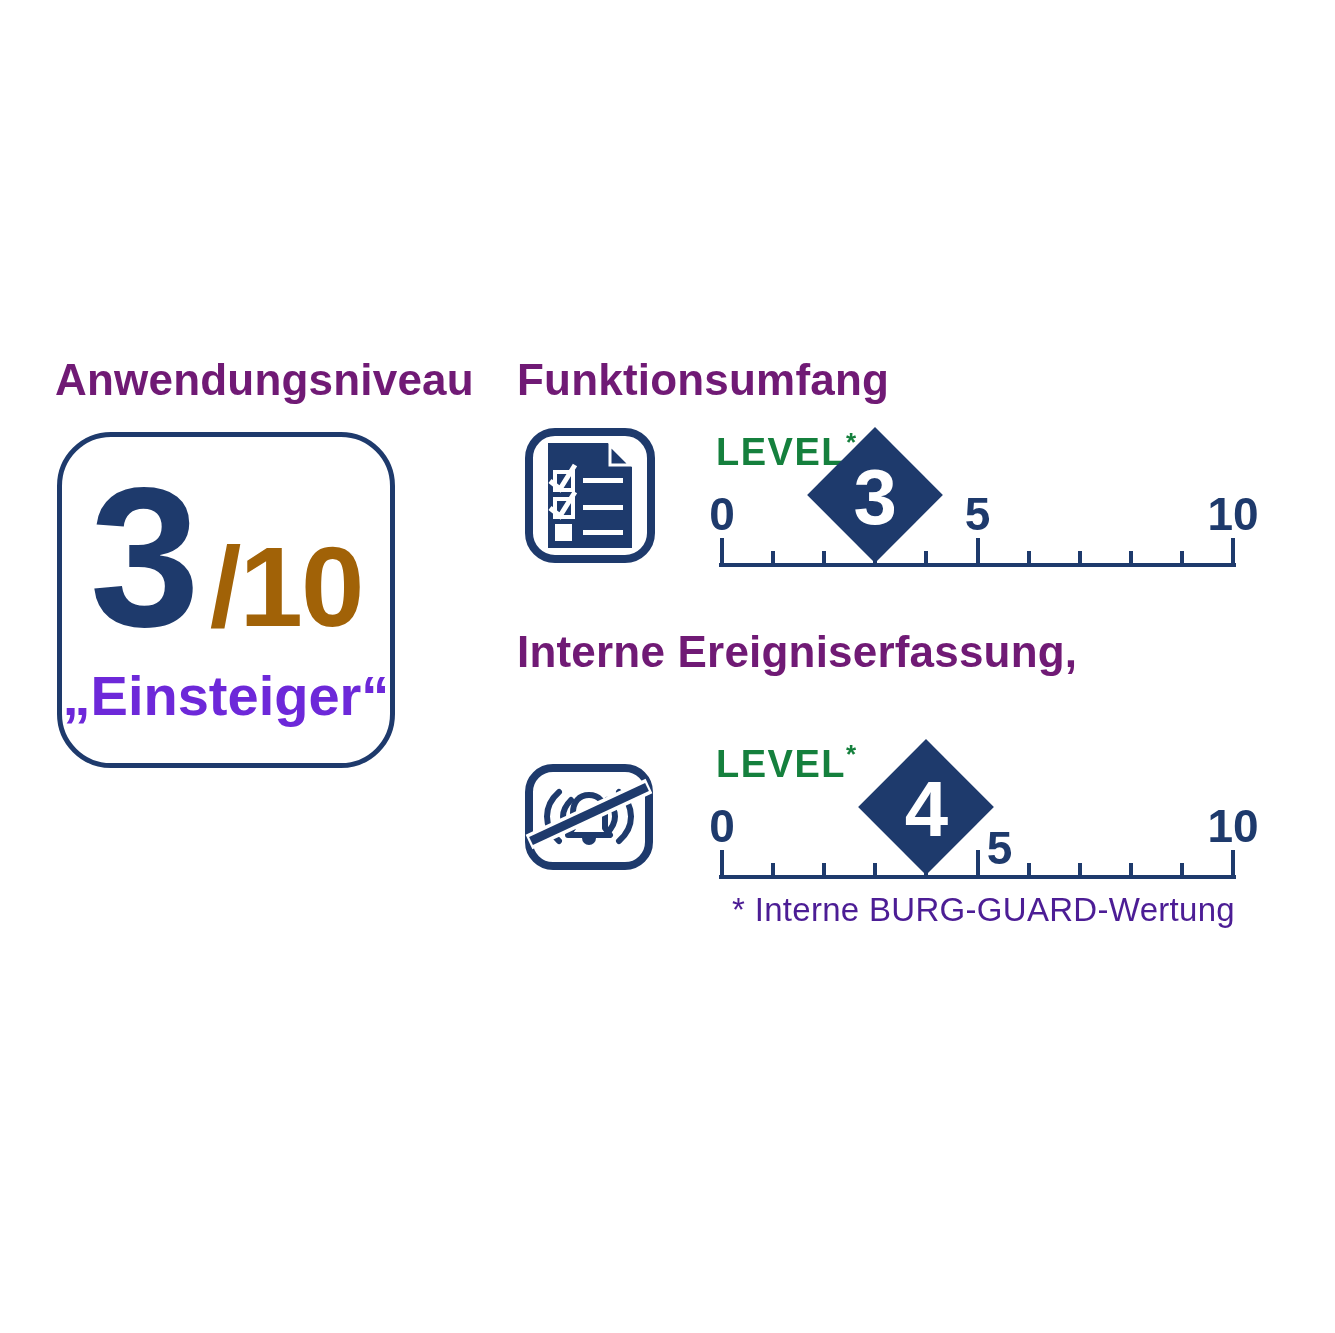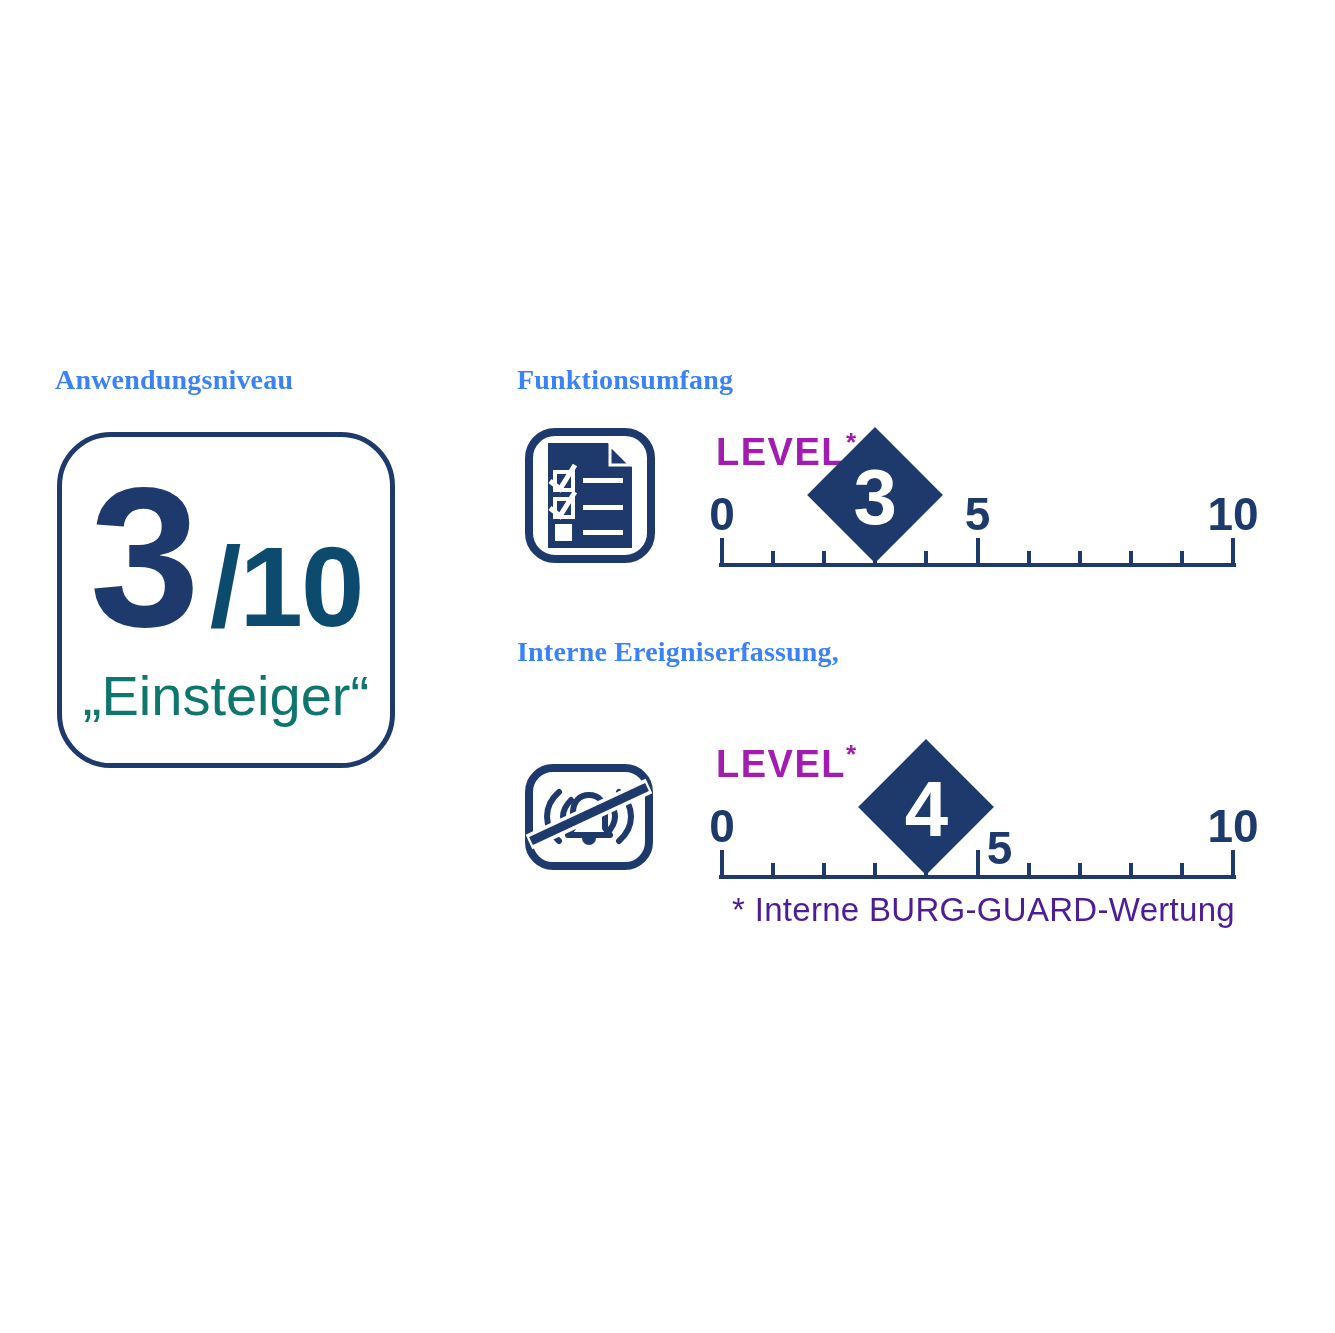--- a/index.html
+++ b/index.html
@@ -1,49 +1,49 @@
 <!DOCTYPE html>
 <html><head>
 <meta charset="utf-8">
 <style>
   html,body{margin:0;padding:0;background:#fff;}
   .canvas{position:relative;width:1335px;height:1333px;background:#fff;overflow:hidden;
           font-family:"Liberation Sans", sans-serif;}
   .abs{position:absolute;}
 
   
-  .heading{font-size:28px;font-weight:700;color:#3b82f6;letter-spacing:.2px;line-height:46px;font-family:Liberation Serif, serif;}
+  .heading{font-size:44px;font-weight:700;color:#701a75;letter-spacing:.2px;line-height:46px;}
 
   
   .score-box{left:57px;top:432px;width:338px;height:336px;border:5px solid #1e3a6c;
              border-radius:54px;box-sizing:border-box;display:flex;flex-direction:column;
              align-items:center;justify-content:center;}
   .score-row{display:flex;align-items:baseline;gap:10px;margin-top:-14px;}
   .score-value{font-size:198px;font-weight:700;color:#1e3a6c;line-height:1;}
-  .score-div{font-size:114px;font-weight:700;color:#0c4a6e;line-height:1;letter-spacing:-2px;}
-  .score-label{font-size:56px;font-weight:400;color:#0f766e;margin-top:6px;}
+  .score-div{font-size:114px;font-weight:700;color:#a16207;line-height:1;letter-spacing:-2px;}
+  .score-label{font-size:56px;font-weight:700;color:#6d28d9;margin-top:6px;}
 
   
   .icon-tile{display:block;}
 
   
   .scale{left:722px;width:515px;height:140px;}
   .scale .baseline{position:absolute;left:-3px;bottom:0;width:517px;height:4px;background:#1e3a6c;}
   .scale .tick{position:absolute;bottom:2px;width:4px;background:#1e3a6c;transform:translateX(-2px);}
   .scale .tick.short{height:14px;}
   .scale .tick.tall{height:27px;}
   .scale .scale-num{position:absolute;bottom:30px;transform:translateX(-50%);
                     font-size:46px;font-weight:700;color:#1e3a6c;line-height:1;}
   .scale .diamond-wrap{position:absolute;top:68px;width:0;height:0;}
   .scale .diamond-shape{position:absolute;left:0;top:0;width:96px;height:96px;background:#1e3a6c;
                         transform:translate(-50%,-50%) rotate(45deg);}
   .scale .diamond-value{position:absolute;left:0;top:2px;transform:translate(-50%,-50%);
                         color:#fff;font-size:78px;font-weight:700;line-height:1;}
   .scale .level{position:absolute;left:-6px;top:2px;font-size:38px;font-weight:700;
-                color:#a21caf;letter-spacing:1.5px;line-height:1;}
+                color:#15803d;letter-spacing:1.5px;line-height:1;}
   .scale .level sup{font-size:26px;letter-spacing:0;}
   
   .scale[data-scale-idx="1"] .num-5{bottom:8px;margin-left:22px;}
 
   .footnote{right:100px;top:891px;font-size:33px;font-weight:400;color:#4c1d95;letter-spacing:.3px;}
 </style>
 </head>
 <body>
 
 <div class="canvas">

